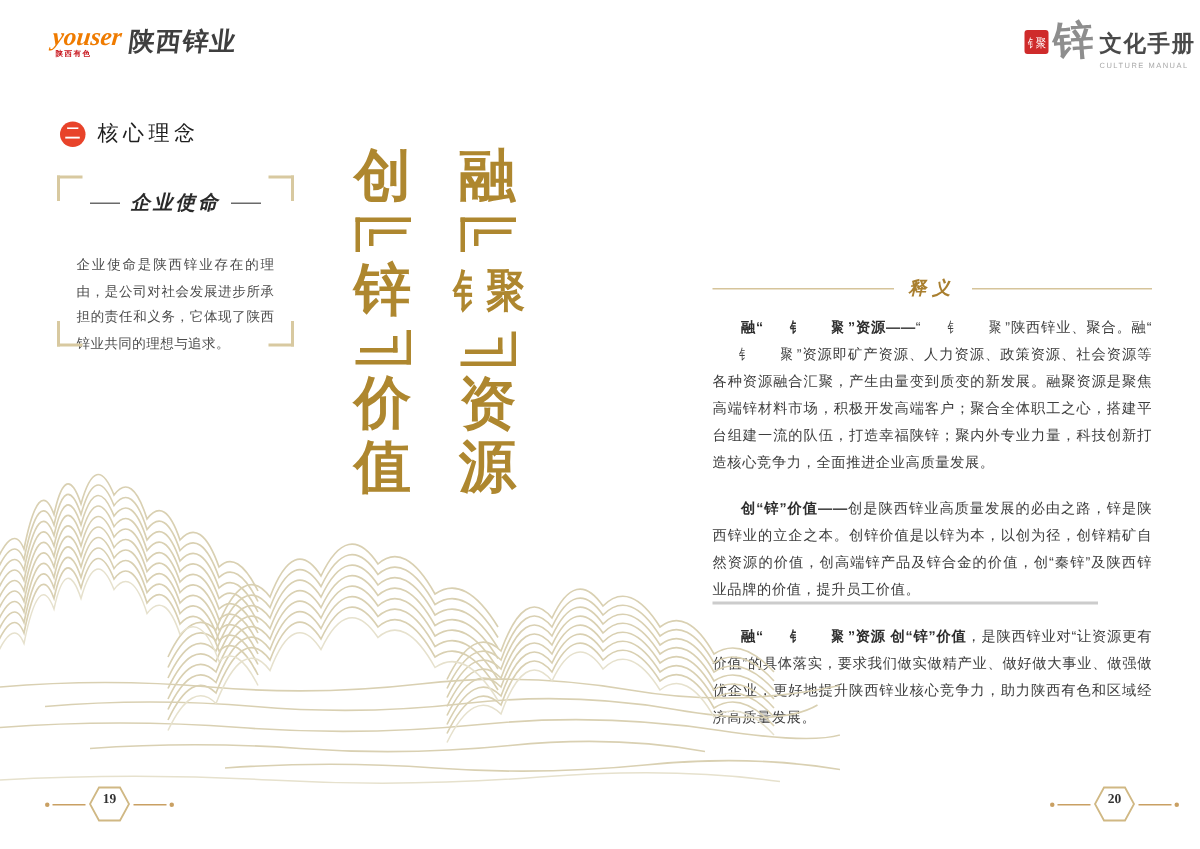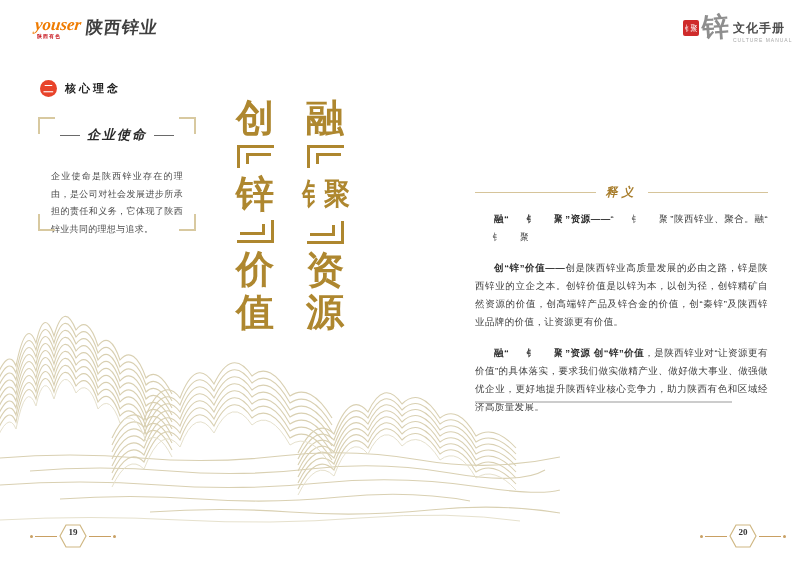--- a/index.html
+++ b/index.html
@@ -18,27 +18,27 @@
   .logo-company{font-size:17px;font-weight:bold;color:#3f3f3f;transform:skewX(-7deg);
     margin-left:5px;letter-spacing:1px;}
   .handbook{position:absolute;left:683px;top:13px;display:flex;align-items:flex-start;}
   .seal{width:16px;height:16px;background:#cf2b2b;border-radius:2px;display:flex;
     align-items:center;justify-content:center;margin-top:7px;}
   .seal .gz i{color:#fff;}
   .seal .gz{font-size:8px;}
   .hb-cal{font-family:"Liberation Serif",serif;font-weight:bold;font-size:27px;
     color:#8e8e8e;margin:0 4px 0 3px;transform:rotate(-4deg);line-height:1.1;}
   .hb-col{display:flex;flex-direction:column;margin-top:9px;}
-  .hb-zh{font-size:12px;font-weight:bold;color:#4a4a4a;letter-spacing:1px;line-height:1.1;}
+  .hb-zh{font-size:15px;font-weight:bold;color:#4a4a4a;letter-spacing:1px;line-height:1.1;}
   .hb-en{font-size:5px;color:#a8a8a8;letter-spacing:1px;margin-top:2px;}
   
   .section-head{position:absolute;left:40px;top:80px;display:flex;align-items:center;}
   .sec-badge{width:17px;height:17px;border-radius:50%;background:#e8432a;color:#fff;
     display:flex;align-items:center;justify-content:center;font-size:10px;font-weight:bold;}
-  .sec-title{font-size:11px;font-weight:bold;color:#1f1f1f;letter-spacing:3px;margin-left:8px;}
+  .sec-title{font-size:14px;font-weight:normal;color:#1f1f1f;letter-spacing:3px;margin-left:8px;}
   
   .mission{position:absolute;left:38px;top:117px;width:158px;height:114px;}
   .corner{position:absolute;width:15px;height:15px;border:0 solid #d8c9a0;}
   .c-tl{left:0;top:0;border-left-width:2px;border-top-width:2px;}
   .c-tr{right:0;top:0;border-right-width:2px;border-top-width:2px;}
   .c-bl{left:0;bottom:0;border-left-width:2px;border-bottom-width:2px;}
   .c-br{right:0;bottom:0;border-right-width:2px;border-bottom-width:2px;}
   .mission-title-row{display:flex;align-items:center;justify-content:center;margin-top:9px;text-align:center;}
   .mt-line{width:20px;height:1px;background:#6a6a6a;}
   .mission-title{font-family:"Liberation Serif",serif;font-weight:bold;font-size:13px;
@@ -163,22 +163,22 @@
   </div>
   <p><b><span>融“</span><span class="gz">
           <i class="gzl">钅</i>
           <i class="gzr">聚</i>
         </span><span>”资源——</span></b><span>“</span><span class="gz">
         <i class="gzl">钅</i>
         <i class="gzr">聚</i>
       </span><span>”陕西锌业、聚合。融“</span><span class="gz">
         <i class="gzl">钅</i>
         <i class="gzr">聚</i>
-      </span></p>
-  <p><b>创“锌”价值——</b><span>创是陕西锌业高质量发展的必由之路，锌是陕西锌业的立企之本。创锌价值是以锌为本，以创为径，创锌精矿自然资源的价值，创高端锌产品及锌合金的价值，创“秦锌”及陕西锌业品牌的价值，让资源更有价值。</span></p>
+      </span><span>”资源即矿产资源、人力资源、政策资源、社会资源等各种资源融合汇聚，产生由量变到质变的新发展。融聚资源是聚焦高端锌材料市场，积极开发高端客户；聚合全体职工之心，搭建平台组建一流的队伍，打造幸福陕锌；聚内外专业力量，科技创新打造核心竞争力，全面推进企业高质量发展。</span></p>
+  <p><b>创“锌”价值——</b><span>创是陕西锌业高质量发展的必由之路，锌是陕西锌业的立企之本。创锌价值是以锌为本，以创为径，创锌精矿自然资源的价值，创高端锌产品及锌合金的价值，创“秦锌”及陕西锌业品牌的价值，提升员工价值。</span></p>
   <p><b><span>融“</span><span class="gz">
           <i class="gzl">钅</i>
           <i class="gzr">聚</i>
         </span><span>”资源 创“锌”价值</span></b><span>，是陕西锌业对“让资源更有价值”的具体落实，要求我们做实做精产业、做好做大事业、做强做优企业，更好地提升陕西锌业核心竞争力，助力陕西有色和区域经济高质量发展。</span></p>
 </div>
 <div class="divider"></div>
 
 <svg class="mountains" viewBox="0 0 560 240" xmlns="http://www.w3.org/2000/svg">
   <defs>
     <path id="m1" d="M-6,95 Q8,58 16,78 Q26,28 36,55 Q44,18 54,48 Q64,12 76,42 Q88,26 98,58 Q110,42 120,72 Q134,56 146,90 Q158,78 172,106" fill="none"></path>

